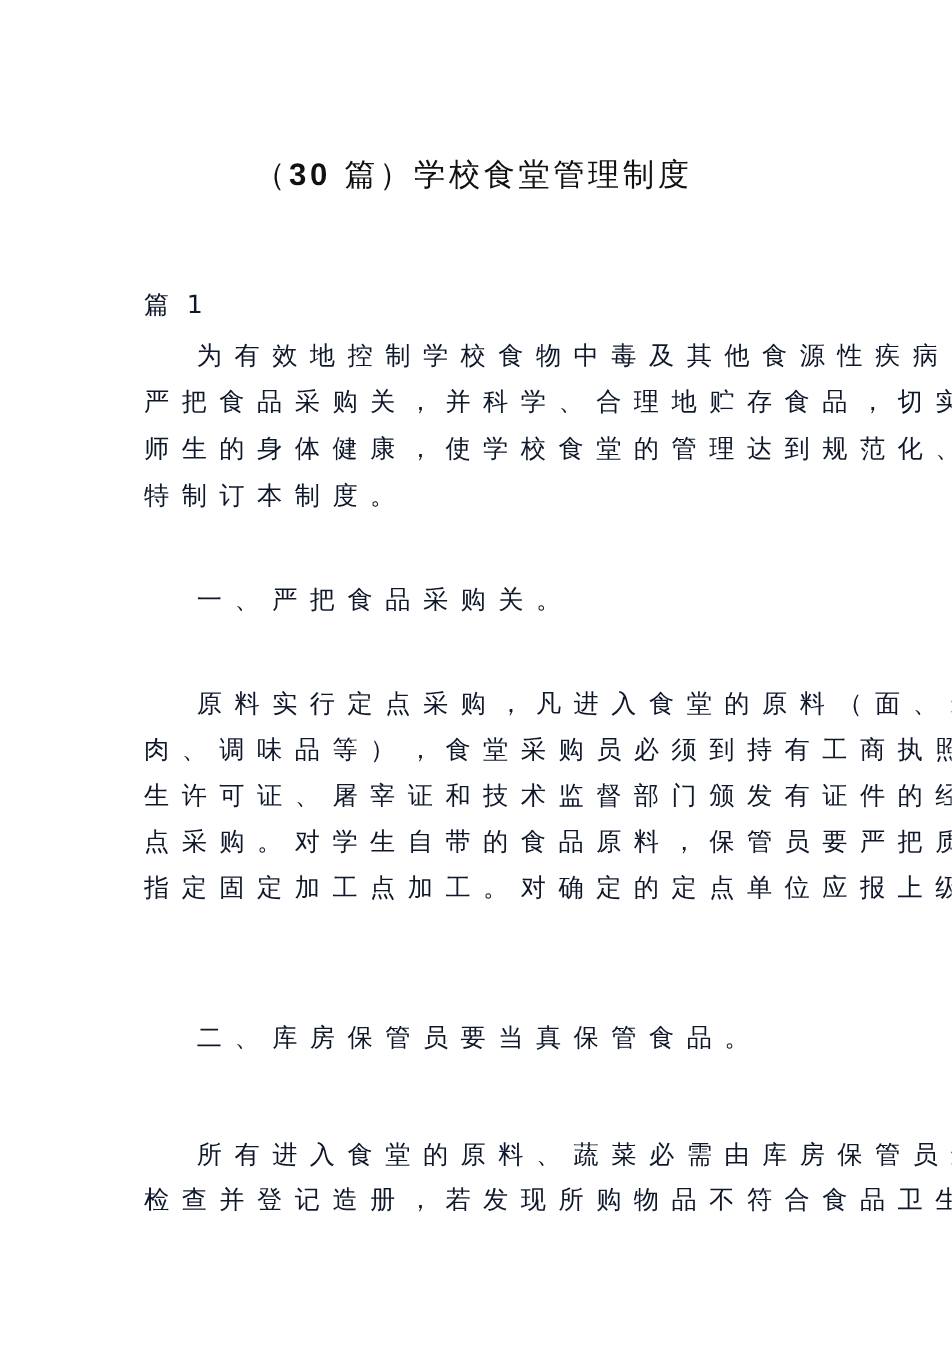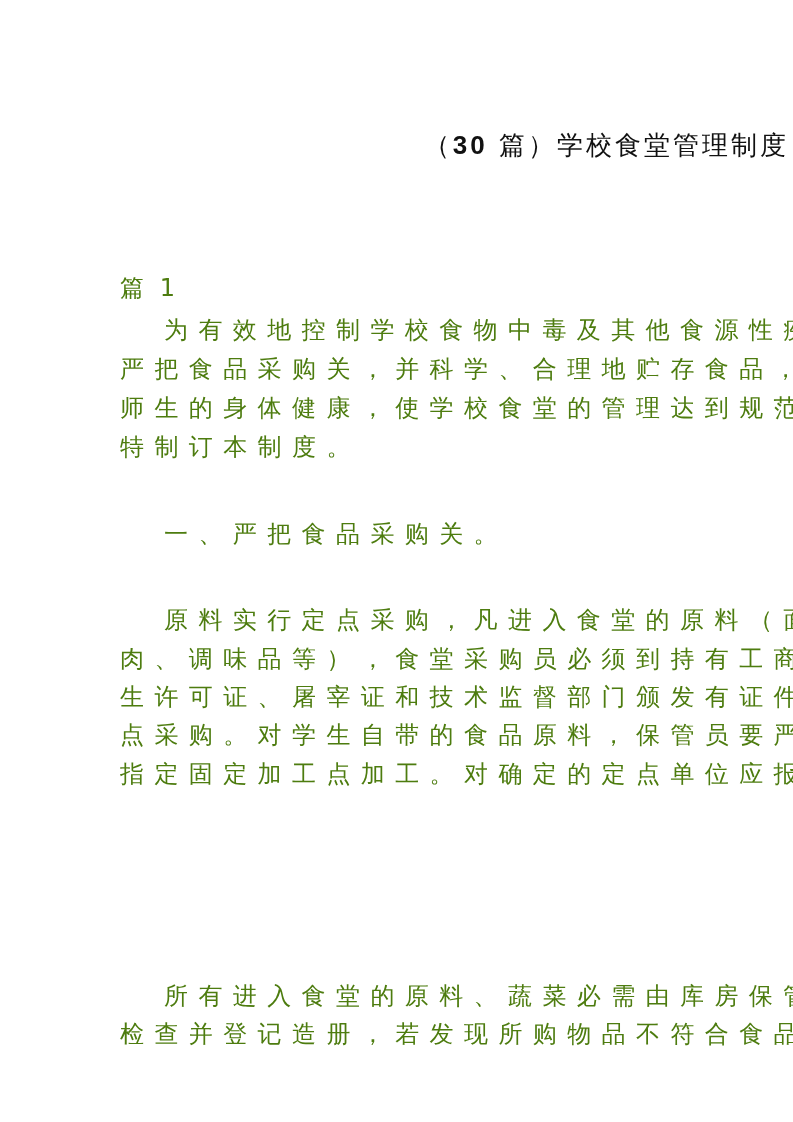--- a/index.html
+++ b/index.html
@@ -20,41 +20,40 @@
       left: 0; top: 0;
       width: 793px;
       height: 1122px;
       background: #ffffff;
     }
     .title {
       position: absolute;
       top: 127px;
       left: 0;
       width: 789px;
-      text-align: right;
+      text-align: center;
       font-size: 26px;
       letter-spacing: 3px;
       color: #111;
       white-space: nowrap;
       line-height: 36px;
     }
     .title .num {
       font-family: "Liberation Sans", sans-serif;
       font-weight: bold;
     }
     .line {
       position: absolute;
       left: 120px;
       width: 560px;
-      font-size: 24px;
+      font-size: 21px;
       line-height: 24px;
       letter-spacing: 10.4px;
       white-space: nowrap;
-      color: #4d7c0f;
-      margin-top: 34px;
+      color: #0f172a;
     }
     .indent { left: 164px; }
     .section-label {
       letter-spacing: 4px;
     }
   </style>
 </head>
 <body>
 
 <div class="page">
@@ -69,17 +68,18 @@
   <div class="line" style="top:401px;">特制订本制度。</div>
 
   <div class="line indent" style="top:488px;">一、严把食品采购关。</div>
 
   <div class="line indent" style="top:574px;">原料实行定点采购，凡进入食堂的原料（面、米、油、</div>
   <div class="line" style="top:613px;">肉、调味品等），食堂采购员必须到持有工商执照，有效卫</div>
   <div class="line" style="top:651px;">生许可证、屠宰证和技术监督部门颁发有证件的经营单位定</div>
   <div class="line" style="top:689px;">点采购。对学生自带的食品原料，保管员要严把质量关，并</div>
   <div class="line" style="top:728px;">指定固定加工点加工。对确定的定点单位应报上级教育部门</div>
 
+  <div class="line indent" style="top:853px;">二、库房保管员要当真保管食品。</div>
 
   <div class="line indent" style="top:950px;">所有进入食堂的原料、蔬菜必需由库房保管员进行质量</div>
   <div class="line" style="top:988px;">检查并登记造册，若发现所购物品不符合食品卫生请求应坚</div>
 
 </div>
 
 </body></html>

